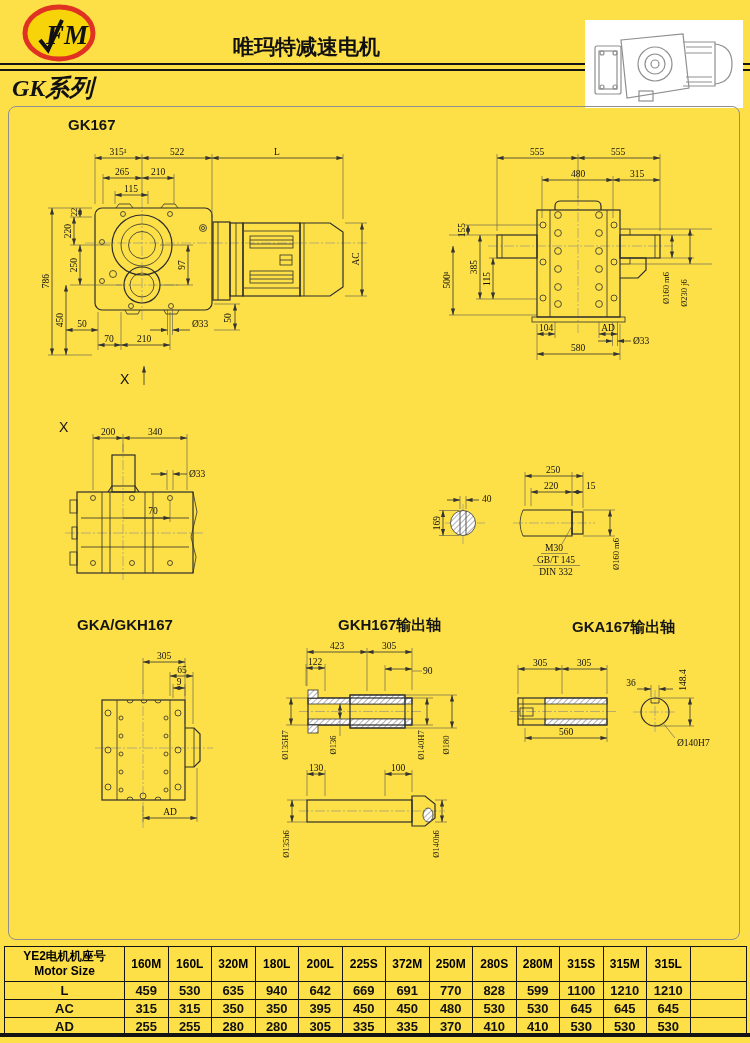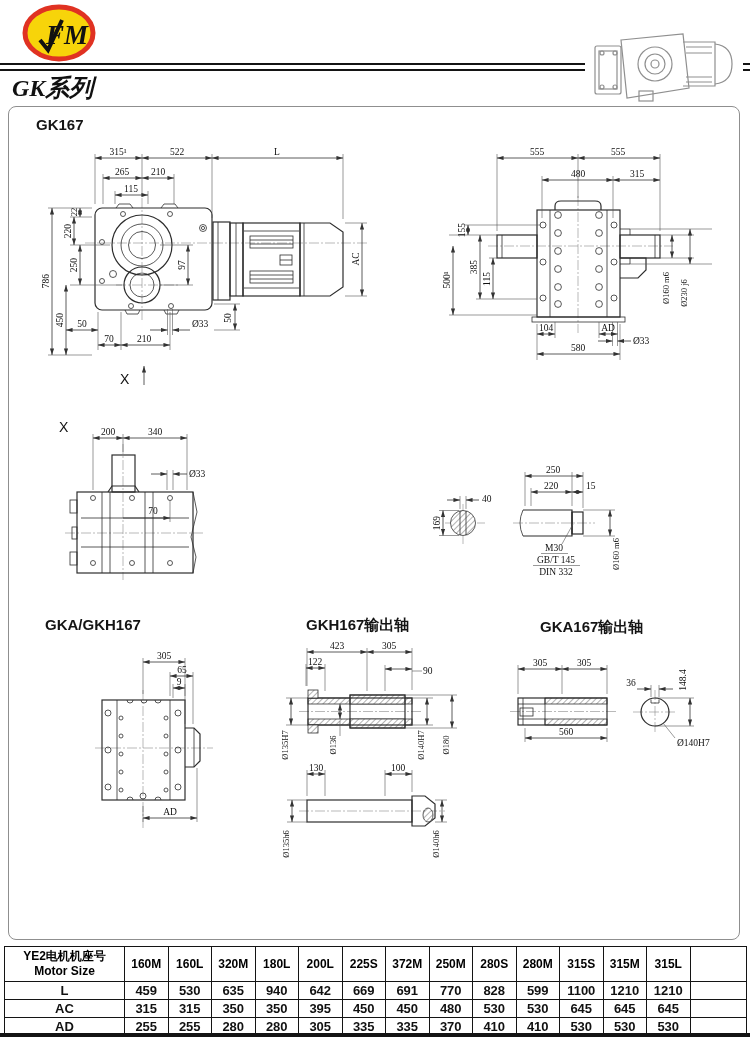--- a/index.html
+++ b/index.html
@@ -1,30 +1,30 @@
 <!DOCTYPE html>
 <html><head>
 <meta charset="utf-8">
 <style>
   html,body{margin:0;padding:0;background:#e8e8e8;}
-  #page{position:relative;width:750px;height:1043px;background:#ffffff;overflow:hidden;
+  #page{position:relative;width:750px;height:1043px;background:#fde047;overflow:hidden;
         font-family:"Liberation Sans",sans-serif;}
   .abs{position:absolute;}
   .brand{position:absolute;left:103px;top:2px;font-family:"DejaVu Serif",serif;
          font-style:italic;font-weight:bold;font-size:43px;color:#1a8f3c;letter-spacing:2px;}
   .brand-sub{position:absolute;left:233px;top:33px;font-size:21px;font-weight:bold;color:#111;
          font-family:"Liberation Sans",sans-serif;}
   .dbl-line{position:absolute;left:0;top:63px;width:750px;height:8px;
          border-top:2.5px solid #141414;border-bottom:2.5px solid #141414;box-sizing:border-box;}
   .series{position:absolute;left:12px;top:72px;font-family:"Liberation Serif",serif;
          font-style:italic;font-weight:bold;font-size:24px;color:#111;}
   .content-box{position:absolute;left:8px;top:106px;width:730px;height:832px;
          border:1.5px solid #8f8f8f;border-radius:8px;}
   .lbl{position:absolute;font-weight:bold;font-size:15px;color:#141414;
-         font-family:"Liberation Sans",sans-serif;}
+         font-family:"Liberation Sans",sans-serif;margin-left:32px;}
   
   .ol{stroke:#2d2d2d;stroke-width:1.2;fill:none;}
   .o2{stroke:#2d2d2d;stroke-width:.8;fill:none;}
   .cl{stroke:#8a8a8a;stroke-width:.6;stroke-dasharray:10 2 2 2;fill:none;}
   .ext{stroke:#555;stroke-width:.6;}
   .dl{stroke:#333;stroke-width:.8;marker-start:url(#as);marker-end:url(#ae);}
   .dle{stroke:#333;stroke-width:.8;marker-end:url(#ae);}
   .dls{stroke:#333;stroke-width:.8;marker-start:url(#as);}
   text.dim{font-family:"Liberation Serif",serif;font-size:9.5px;fill:#111;}
   text.dims{font-family:"Liberation Serif",serif;font-size:8.5px;fill:#111;}
@@ -57,20 +57,21 @@
           <line x1="0" y1="0" x2="0" y2="4" stroke="#666" stroke-width="1"></line>
       </pattern>
     </defs>
   </svg>
 
   <svg class="abs" style="left:20px;top:4px" width="78" height="58" viewBox="0 0 78 58">
     <ellipse cx="39" cy="29" rx="34" ry="26" fill="#F7D40A" stroke="#E03222" stroke-width="5"></ellipse>
     <path d="M20,36 L28,46 L42,16" stroke="#111" stroke-width="4" fill="none"></path>
     <text x="26" y="40" font-family="Liberation Serif,serif" font-style="italic" font-weight="bold" font-size="27" fill="#111">FM</text>
   </svg>
+  <div class="brand-sub">唯玛特减速电机</div>
   <div class="dbl-line"></div>
 
   <svg class="abs" style="left:585px;top:20px;background:#fff" width="158" height="88" viewBox="0 0 158 88">
     <g stroke="#8f8f8f" fill="none" stroke-width="1.2">
       <rect x="10" y="26" width="26" height="48" rx="2"></rect>
       <rect x="14" y="31" width="18" height="38"></rect>
       <path d="M36,20 L98,14 L104,68 L42,78 z"></path>
       <circle cx="70" cy="44" r="17"></circle>
         <circle cx="70" cy="44" r="10"></circle>
         <circle cx="70" cy="44" r="4"></circle>

